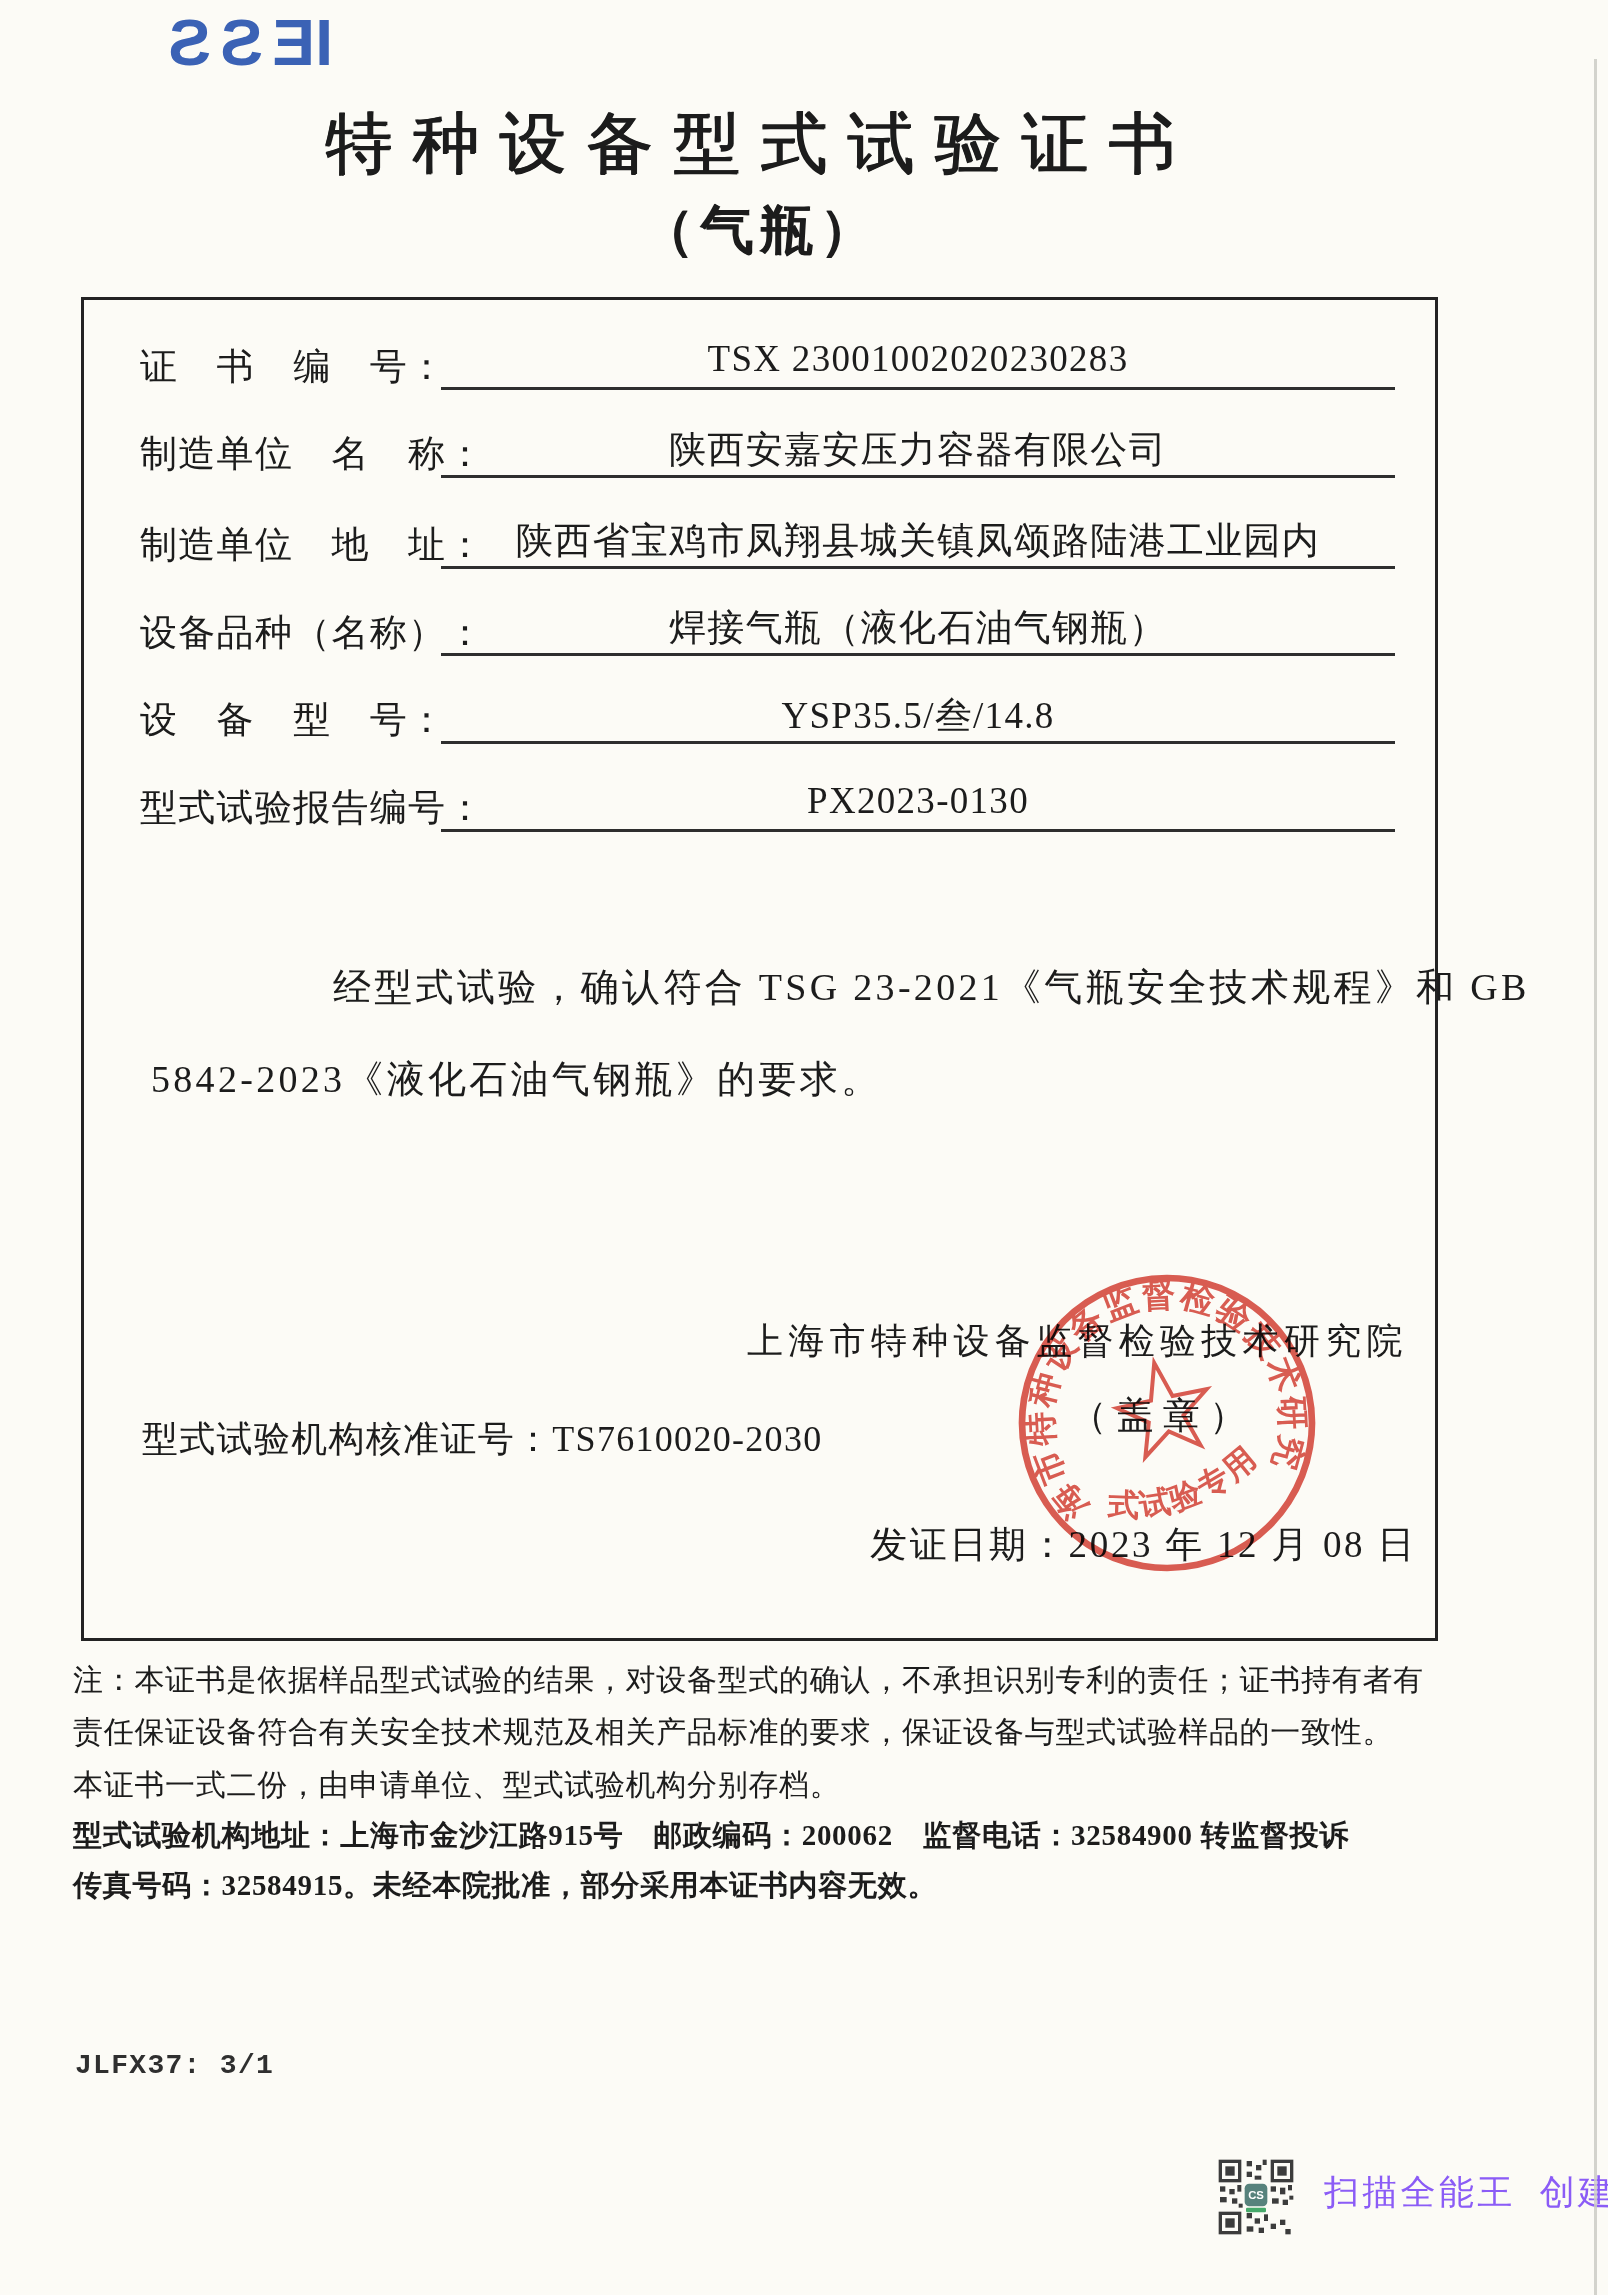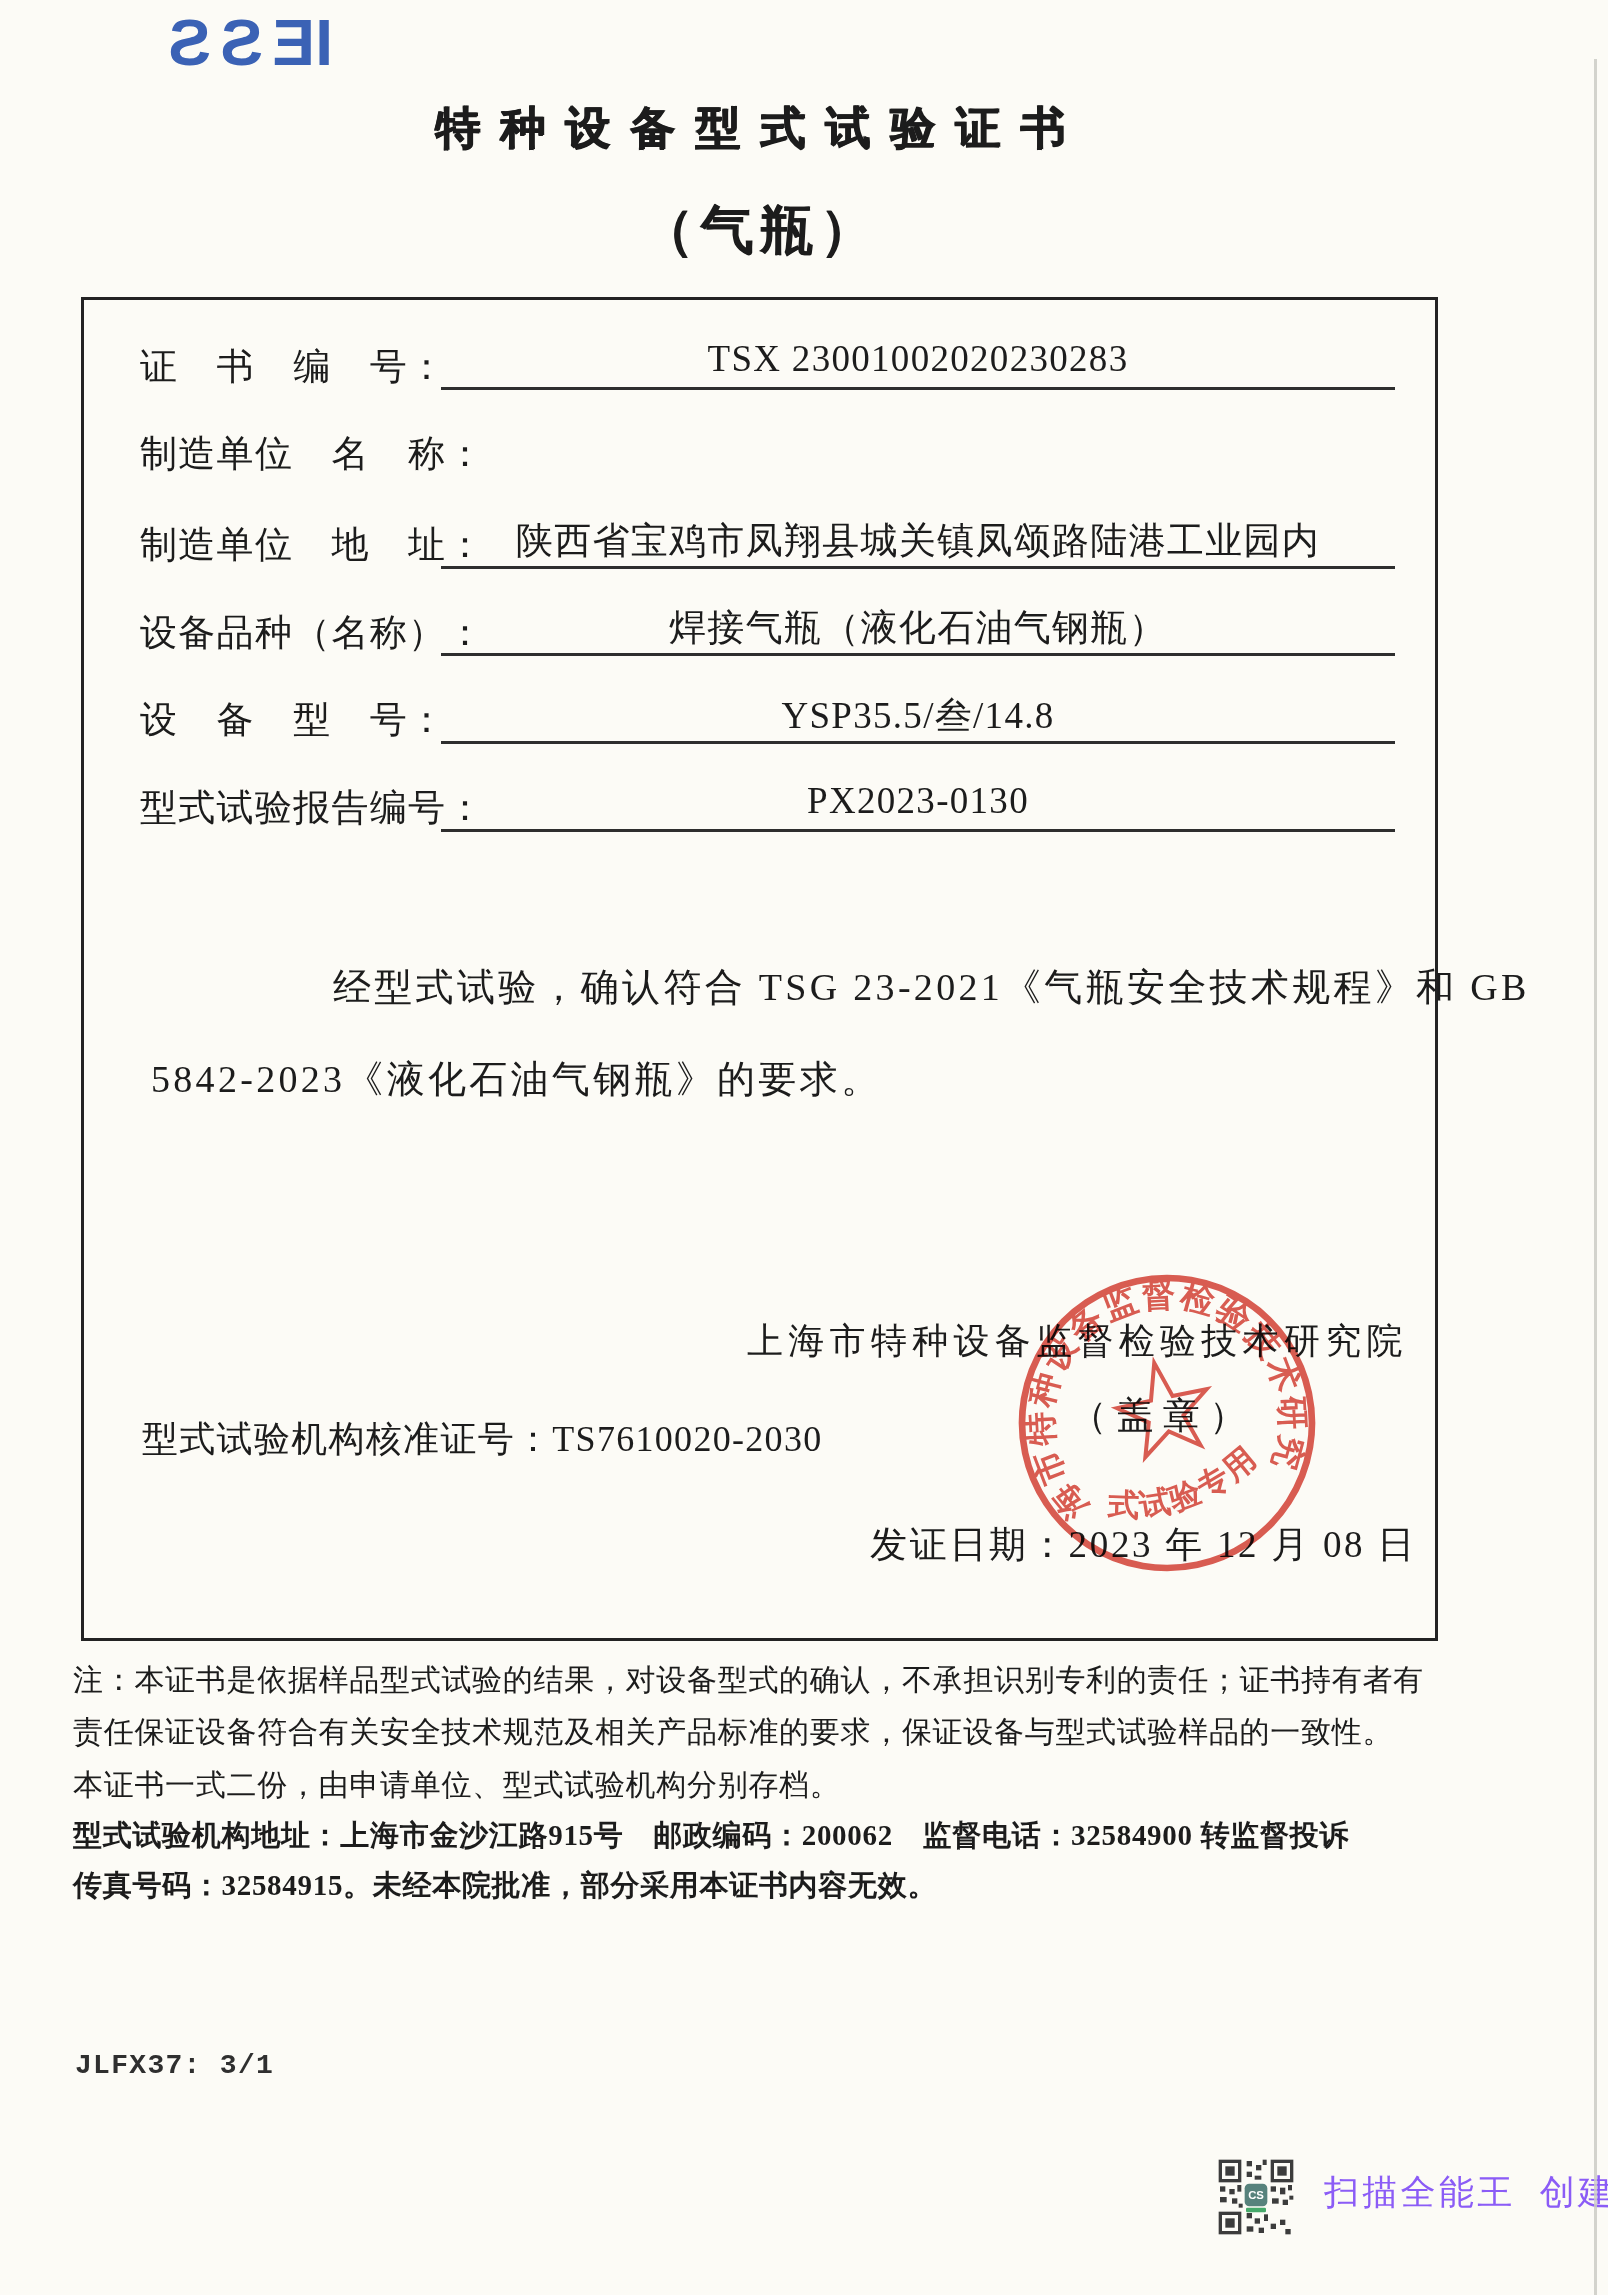--- a/index.html
+++ b/index.html
@@ -15,21 +15,21 @@
   .abs{position:absolute;}
 
   
   #logo{left:159px;top:10.7px;font-family:"Liberation Sans","DejaVu Sans",sans-serif;
         font-weight:900;font-size:64px;line-height:64px;letter-spacing:9.4px;}
   #logo .g{display:inline-block;}
   #logo .flip{transform:scaleX(-1);}
 
   
   .title-wrap{left:0;top:98px;width:1520px;text-align:center;}
-  .title{font-size:45px;font-weight:bold;letter-spacing:20px;
+  .title{font-size:67px;font-weight:normal;letter-spacing:20px;
          text-shadow:1.3px 0 0 #1c1c1c, 0 0.7px 0 #1c1c1c;}
   .subtitle-wrap{left:0;top:195px;width:1520px;text-align:center;}
   .subtitle{font-size:53px;font-weight:bold;letter-spacing:6.7px;
             text-shadow:0.7px 0 0 #1c1c1c;}
 
   
   #cert-box{left:81px;top:297px;width:1357px;height:1344px;
             border:3.3px solid #232323;box-sizing:border-box;}
 
   
@@ -84,20 +84,21 @@
   <div class="abs subtitle-wrap">
     <span class="subtitle">（气瓶）</span>
   </div>
 
   <div class="abs" id="cert-box"></div>
 
   <div class="abs row-label" style="top:342px;">证　书　编　号：</div>
   <div class="abs row-value" style="top:337px;">TSX 23001002020230283</div>
 
   <div class="abs row-label" style="top:429px;">制造单位　名　称：</div>
+  <div class="abs row-value" style="top:425px;">陕西安嘉安压力容器有限公司</div>
 
   <div class="abs row-label" style="top:520px;">制造单位　地　址：</div>
   <div class="abs row-value" style="top:516px;">陕西省宝鸡市凤翔县城关镇凤颂路陆港工业园内</div>
 
   <div class="abs row-label" style="top:608px;">设备品种（名称）：</div>
   <div class="abs row-value" style="top:603px;">焊接气瓶（液化石油气钢瓶）</div>
 
   <div class="abs row-label" style="top:695px;">设　备　型　号：</div>
   <div class="abs row-value" style="top:691px;">YSP35.5/叁/14.8</div>
 

